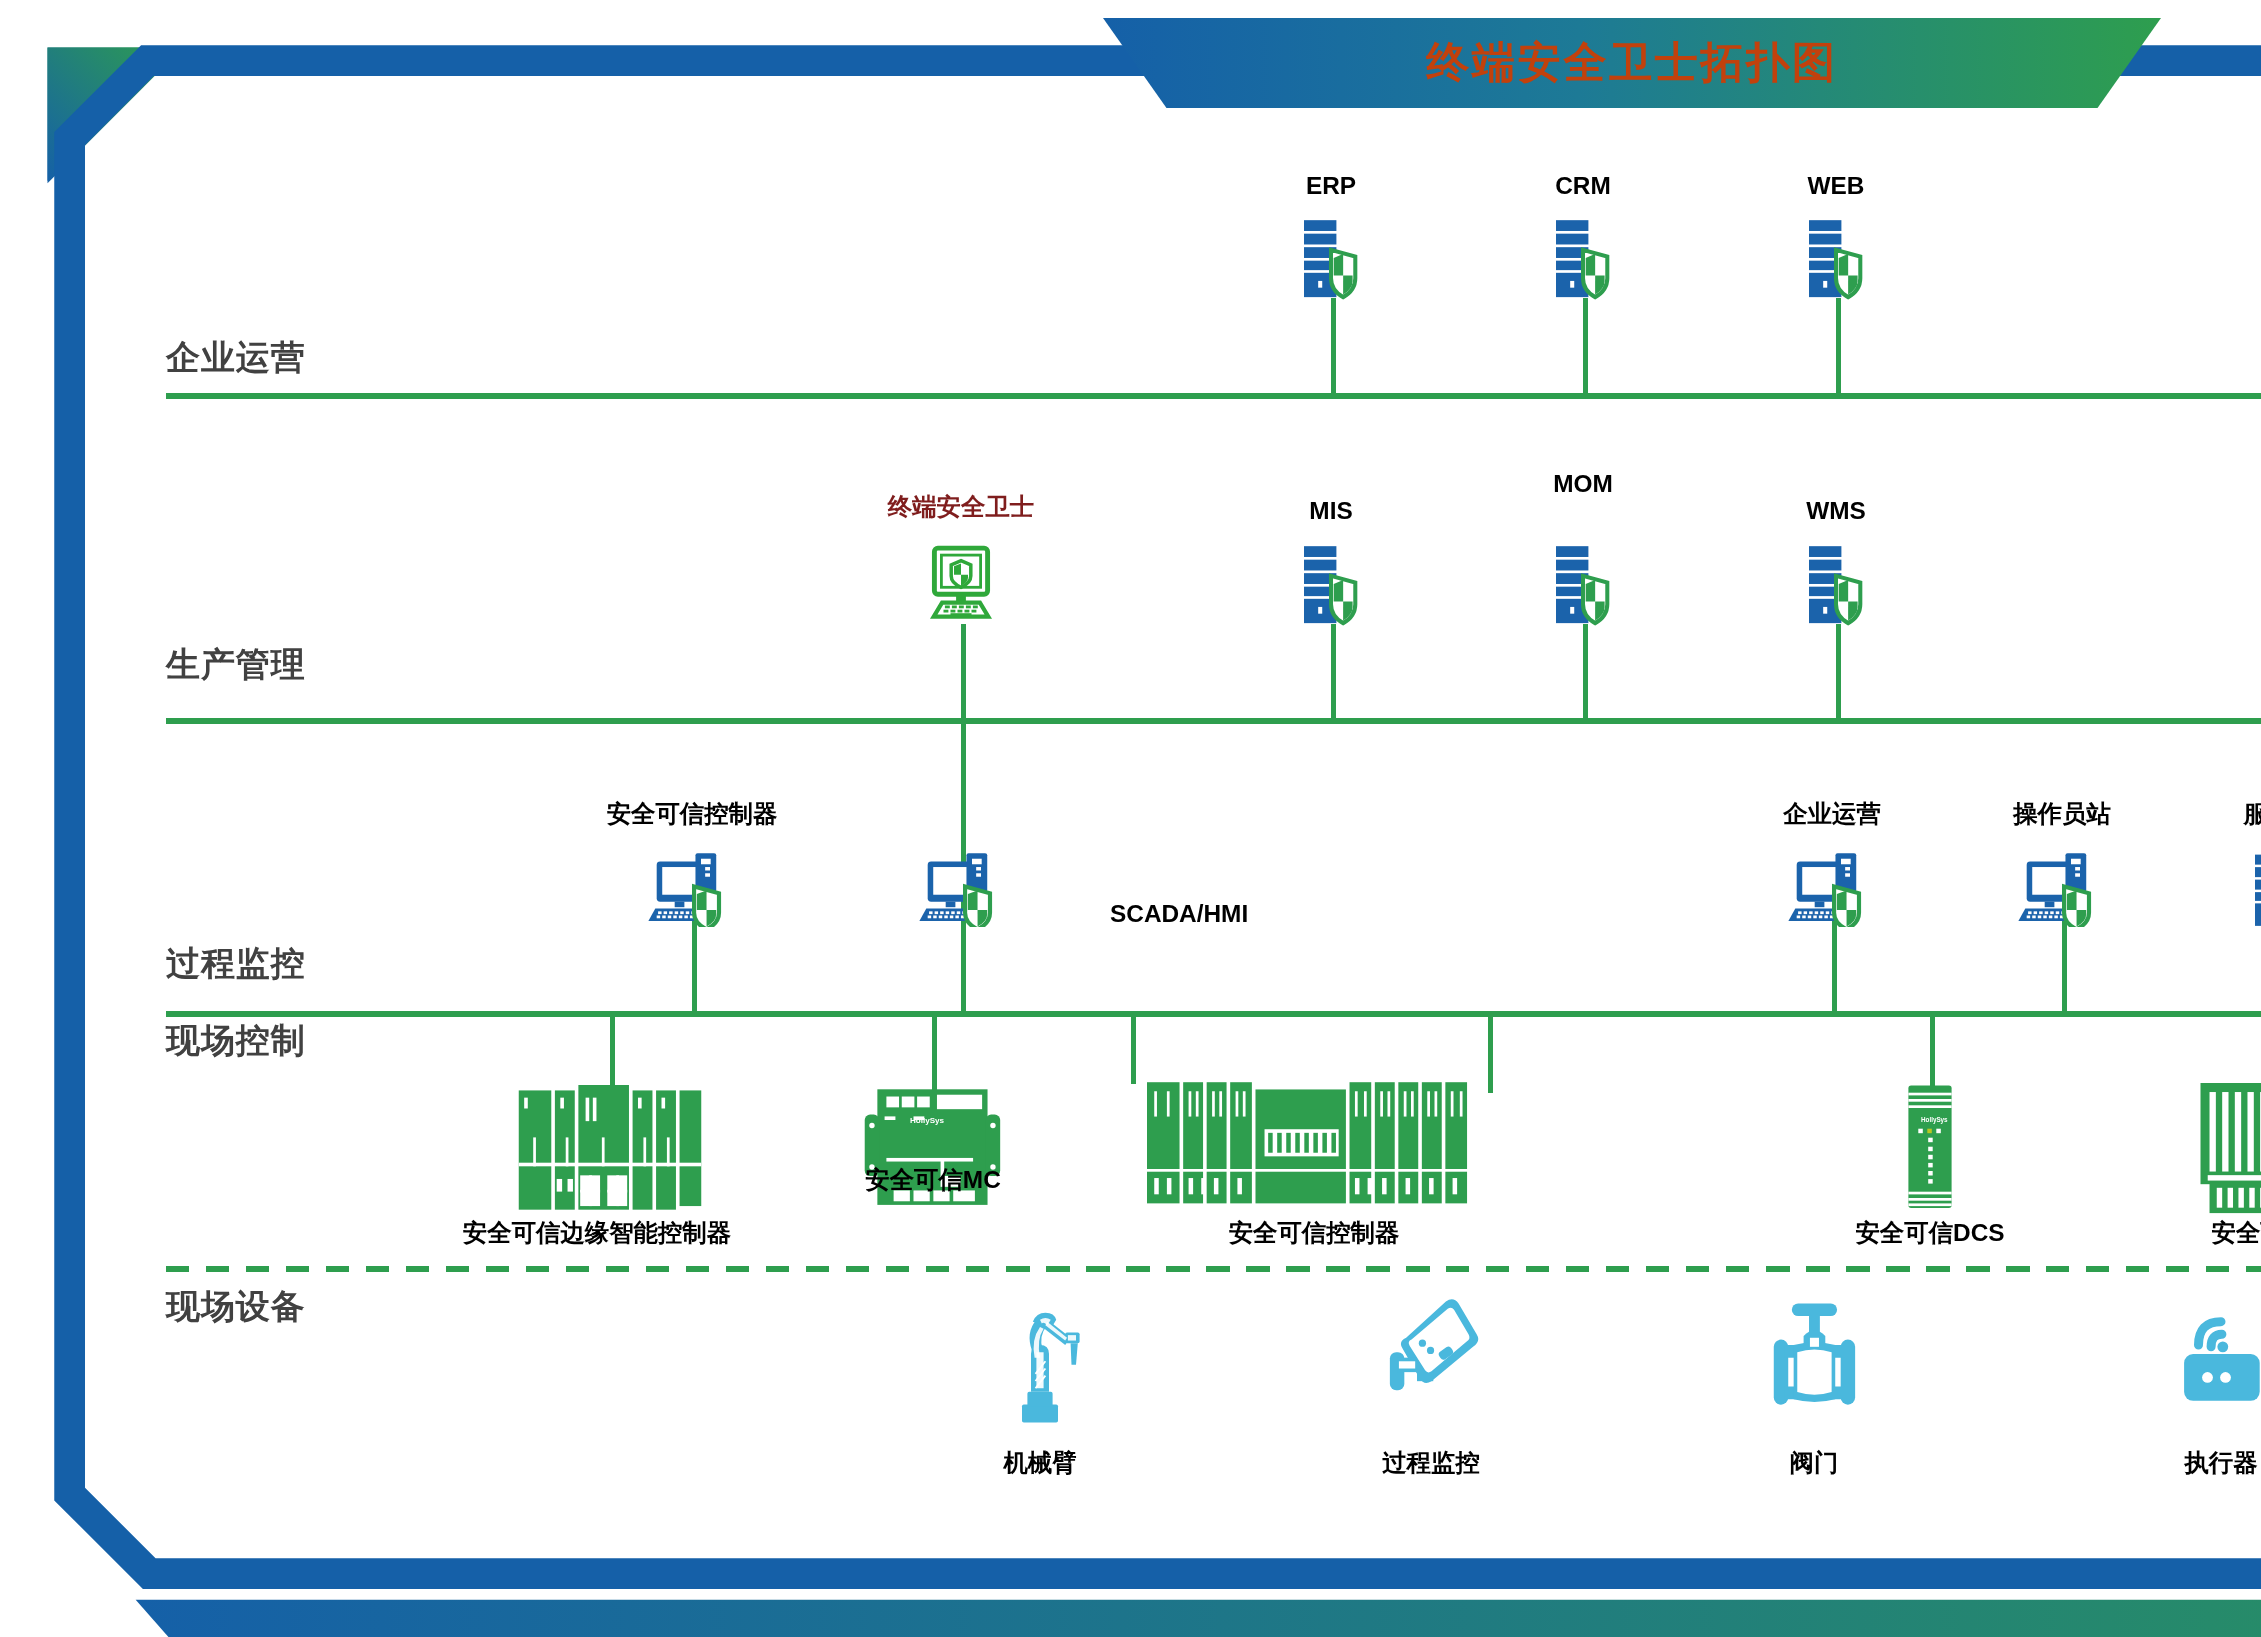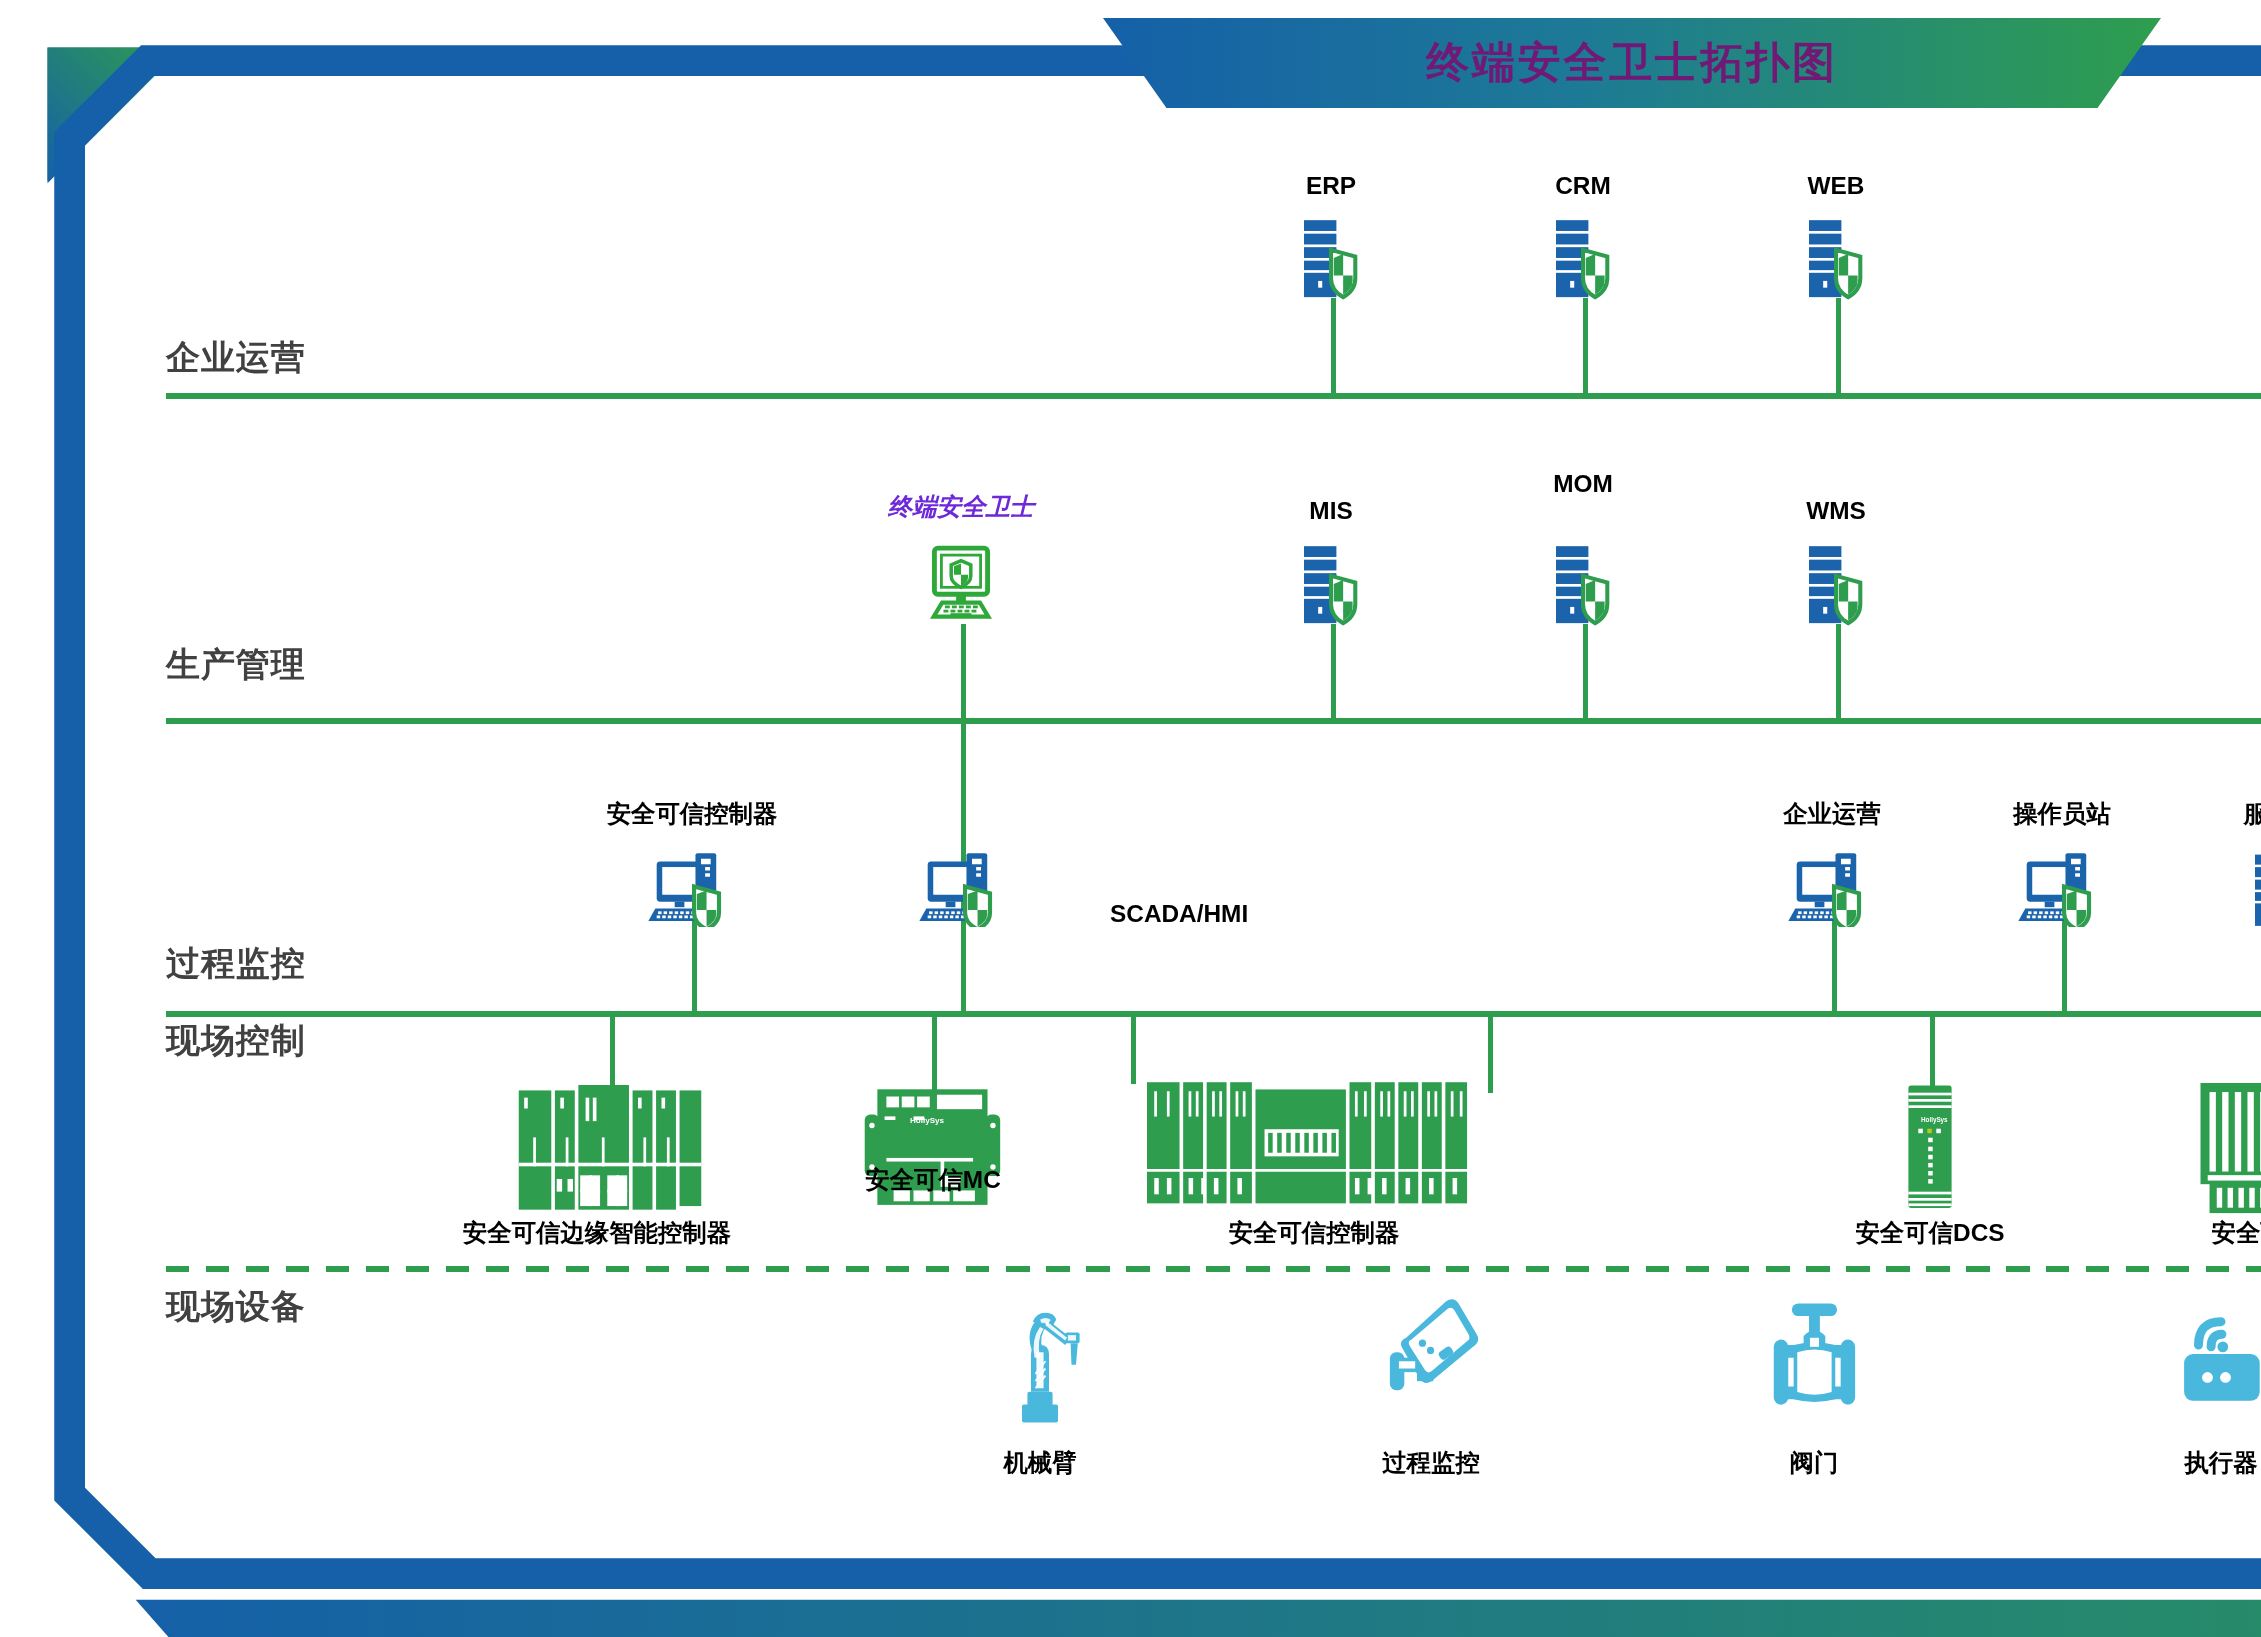--- a/index.html
+++ b/index.html
@@ -9,36 +9,36 @@
   
   .frame-svg{position:absolute;left:0;top:0;width:3229px;height:1637px;pointer-events:none;}
 
   
   .banner{position:absolute;left:1103px;top:18px;width:1058px;height:90px;}
   .banner-inner{position:absolute;inset:0;
     background:linear-gradient(90deg,#1560a8 0%,#1d7a96 45%,#2e9e4e 100%);
     clip-path:polygon(0 0,100% 0,94% 100%,6% 100%);
     border-radius:0 0 5.4px 5.4px;}
   .banner-title{position:absolute;inset:0;display:flex;align-items:center;justify-content:center;
-    color:#701a75;font-size:43px;font-weight:bold;letter-spacing:2.7px;}
+    color:#c2410c;font-size:43px;font-weight:bold;letter-spacing:2.7px;}
 
   
   .rowlabel{position:absolute;color:#414141;font-size:34px;font-weight:bold;letter-spacing:0.9px;white-space:nowrap;}
 
   
   .bus{position:absolute;height:6.3px;background:#2e9e4e;}
   .busdash{position:absolute;height:6.3px;
     background:repeating-linear-gradient(90deg,#2e9e4e 0 23.5px,transparent 23.5px 40px);}
 
   
   .vline{position:absolute;width:5px;background:#2e9e4e;}
 
   
   .nlabel{position:absolute;font-size:24.4px;font-weight:bold;color:#000;white-space:nowrap;}
-  .nlabel.red{color:#6d28d9;font-style:italic;}
+  .nlabel.red{color:#7f1d1d;}
   .nlabel.c{transform:translateX(-50%);text-align:right;}
 
   
   .node{position:absolute;transform:translateX(-50%);}
 </style>
 </head>
 <body>
 
 <div id="stage">
 

